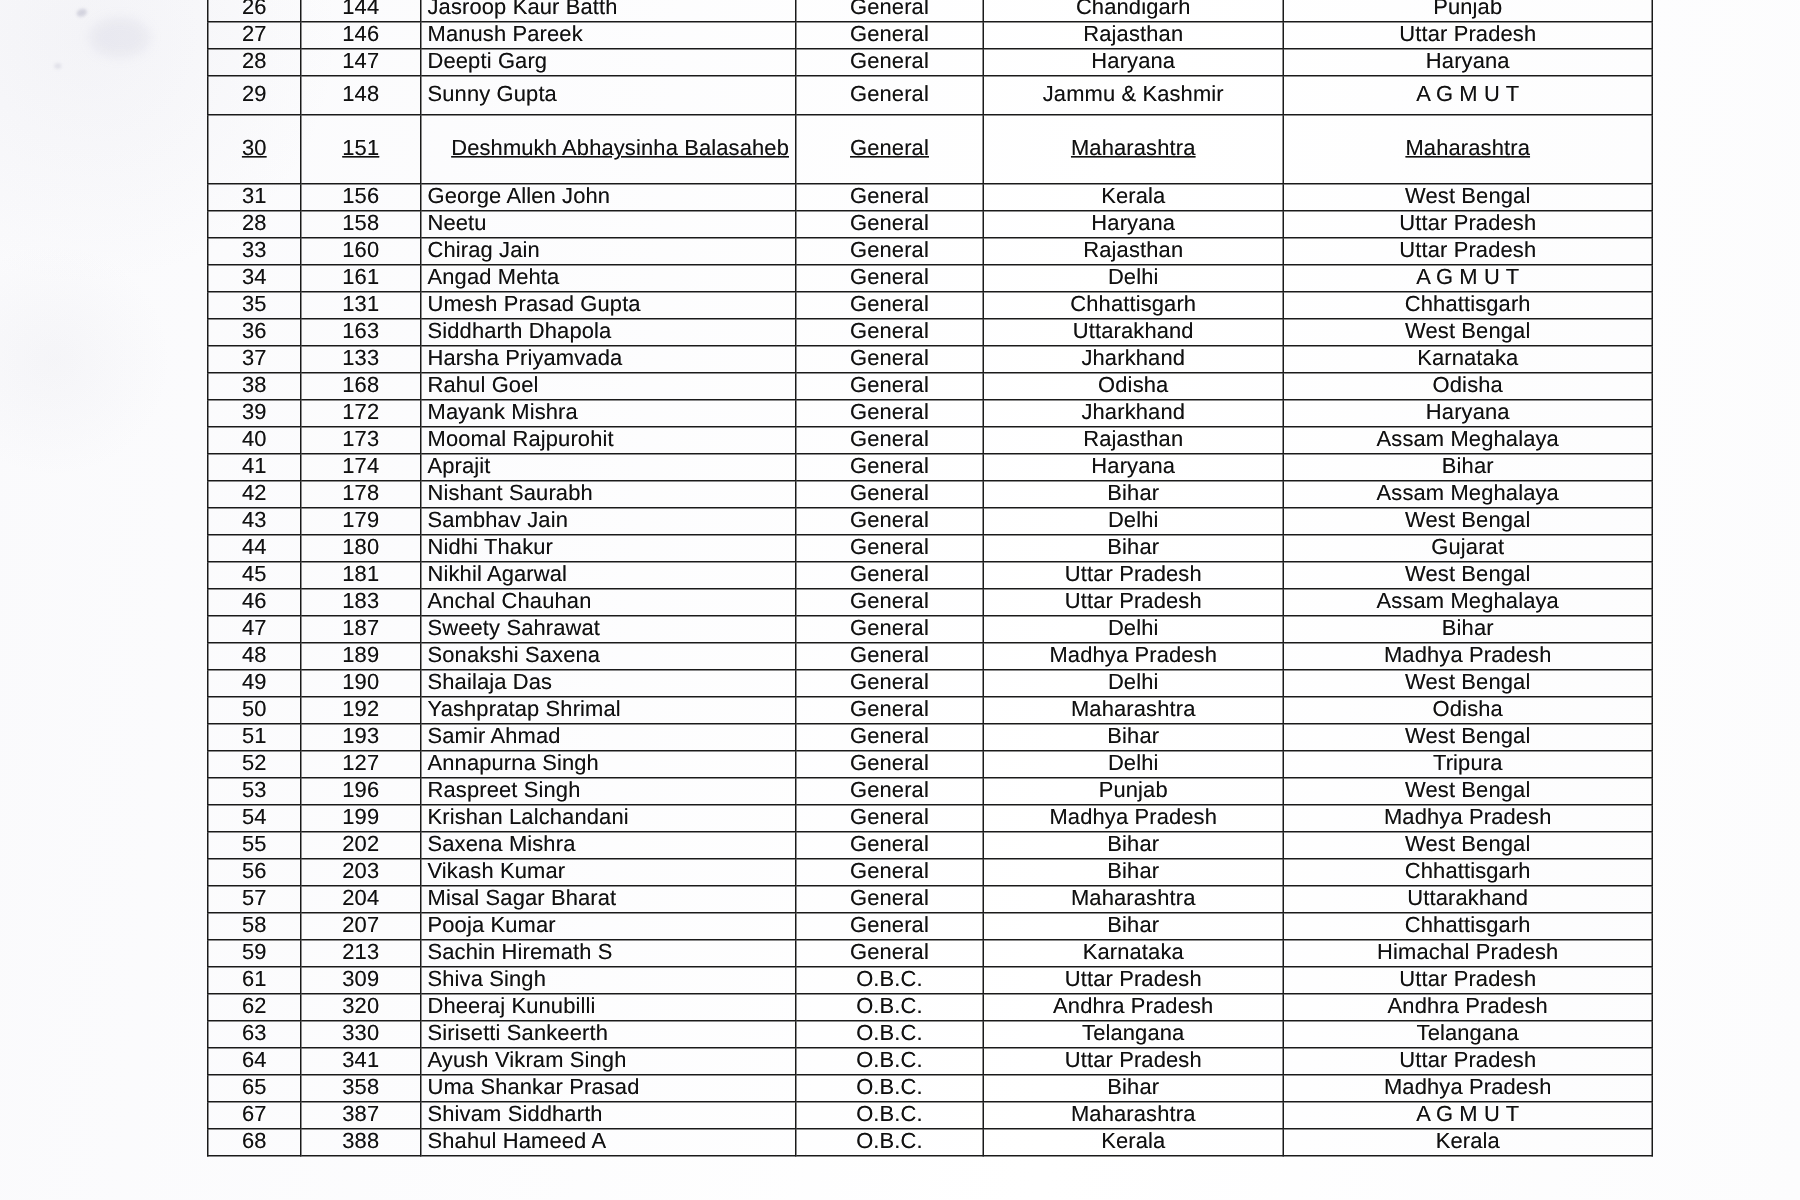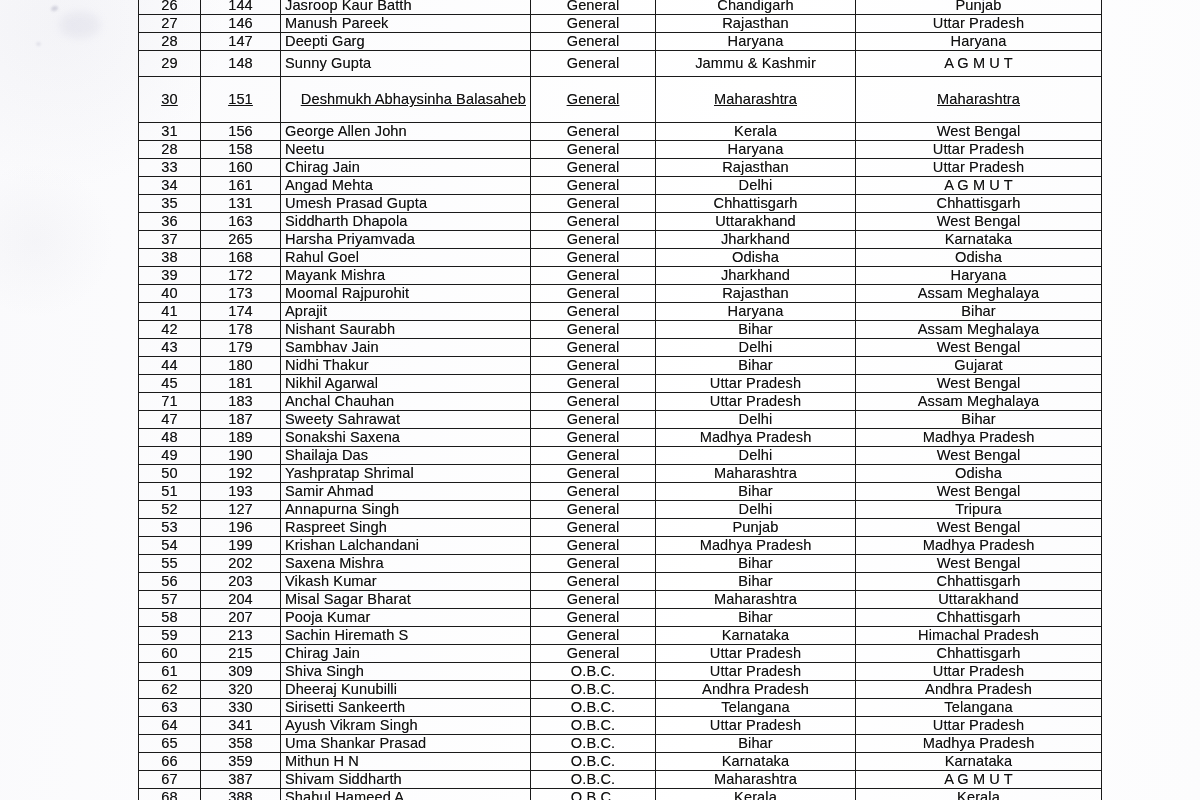--- a/index.html
+++ b/index.html
@@ -198,21 +198,21 @@
         <tr>
           <td class="sl">36</td>
           <td class="roll">163</td>
           <td class="name">Siddharth Dhapola</td>
           <td class="cat">General</td>
           <td class="home">Uttarakhand</td>
           <td class="cadre">West Bengal</td>
         </tr>
         <tr>
           <td class="sl">37</td>
-          <td class="roll">265</td>
+          <td class="roll">133</td>
           <td class="name">Harsha Priyamvada</td>
           <td class="cat">General</td>
           <td class="home">Jharkhand</td>
           <td class="cadre">Karnataka</td>
         </tr>
         <tr>
           <td class="sl">38</td>
           <td class="roll">168</td>
           <td class="name">Rahul Goel</td>
           <td class="cat">General</td>
@@ -269,21 +269,21 @@
         </tr>
         <tr>
           <td class="sl">45</td>
           <td class="roll">181</td>
           <td class="name">Nikhil Agarwal</td>
           <td class="cat">General</td>
           <td class="home">Uttar Pradesh</td>
           <td class="cadre">West Bengal</td>
         </tr>
         <tr>
-          <td class="sl">71</td>
+          <td class="sl">46</td>
           <td class="roll">183</td>
           <td class="name">Anchal Chauhan</td>
           <td class="cat">General</td>
           <td class="home">Uttar Pradesh</td>
           <td class="cadre">Assam Meghalaya</td>
         </tr>
         <tr>
           <td class="sl">47</td>
           <td class="roll">187</td>
           <td class="name">Sweety Sahrawat</td>
@@ -381,28 +381,20 @@
         </tr>
         <tr>
           <td class="sl">59</td>
           <td class="roll">213</td>
           <td class="name">Sachin Hiremath S</td>
           <td class="cat">General</td>
           <td class="home">Karnataka</td>
           <td class="cadre">Himachal Pradesh</td>
         </tr>
         <tr>
-          <td class="sl">60</td>
-          <td class="roll">215</td>
-          <td class="name">Chirag Jain</td>
-          <td class="cat">General</td>
-          <td class="home">Uttar Pradesh</td>
-          <td class="cadre">Chhattisgarh</td>
-        </tr>
-        <tr>
           <td class="sl">61</td>
           <td class="roll">309</td>
           <td class="name">Shiva Singh</td>
           <td class="cat">O.B.C.</td>
           <td class="home">Uttar Pradesh</td>
           <td class="cadre">Uttar Pradesh</td>
         </tr>
         <tr>
           <td class="sl">62</td>
           <td class="roll">320</td>
@@ -429,28 +421,20 @@
         </tr>
         <tr>
           <td class="sl">65</td>
           <td class="roll">358</td>
           <td class="name">Uma Shankar Prasad</td>
           <td class="cat">O.B.C.</td>
           <td class="home">Bihar</td>
           <td class="cadre">Madhya Pradesh</td>
         </tr>
         <tr>
-          <td class="sl">66</td>
-          <td class="roll">359</td>
-          <td class="name">Mithun H N</td>
-          <td class="cat">O.B.C.</td>
-          <td class="home">Karnataka</td>
-          <td class="cadre">Karnataka</td>
-        </tr>
-        <tr>
           <td class="sl">67</td>
           <td class="roll">387</td>
           <td class="name">Shivam Siddharth</td>
           <td class="cat">O.B.C.</td>
           <td class="home">Maharashtra</td>
           <td class="cadre">A G M U T</td>
         </tr>
         <tr>
           <td class="sl">68</td>
           <td class="roll">388</td>

